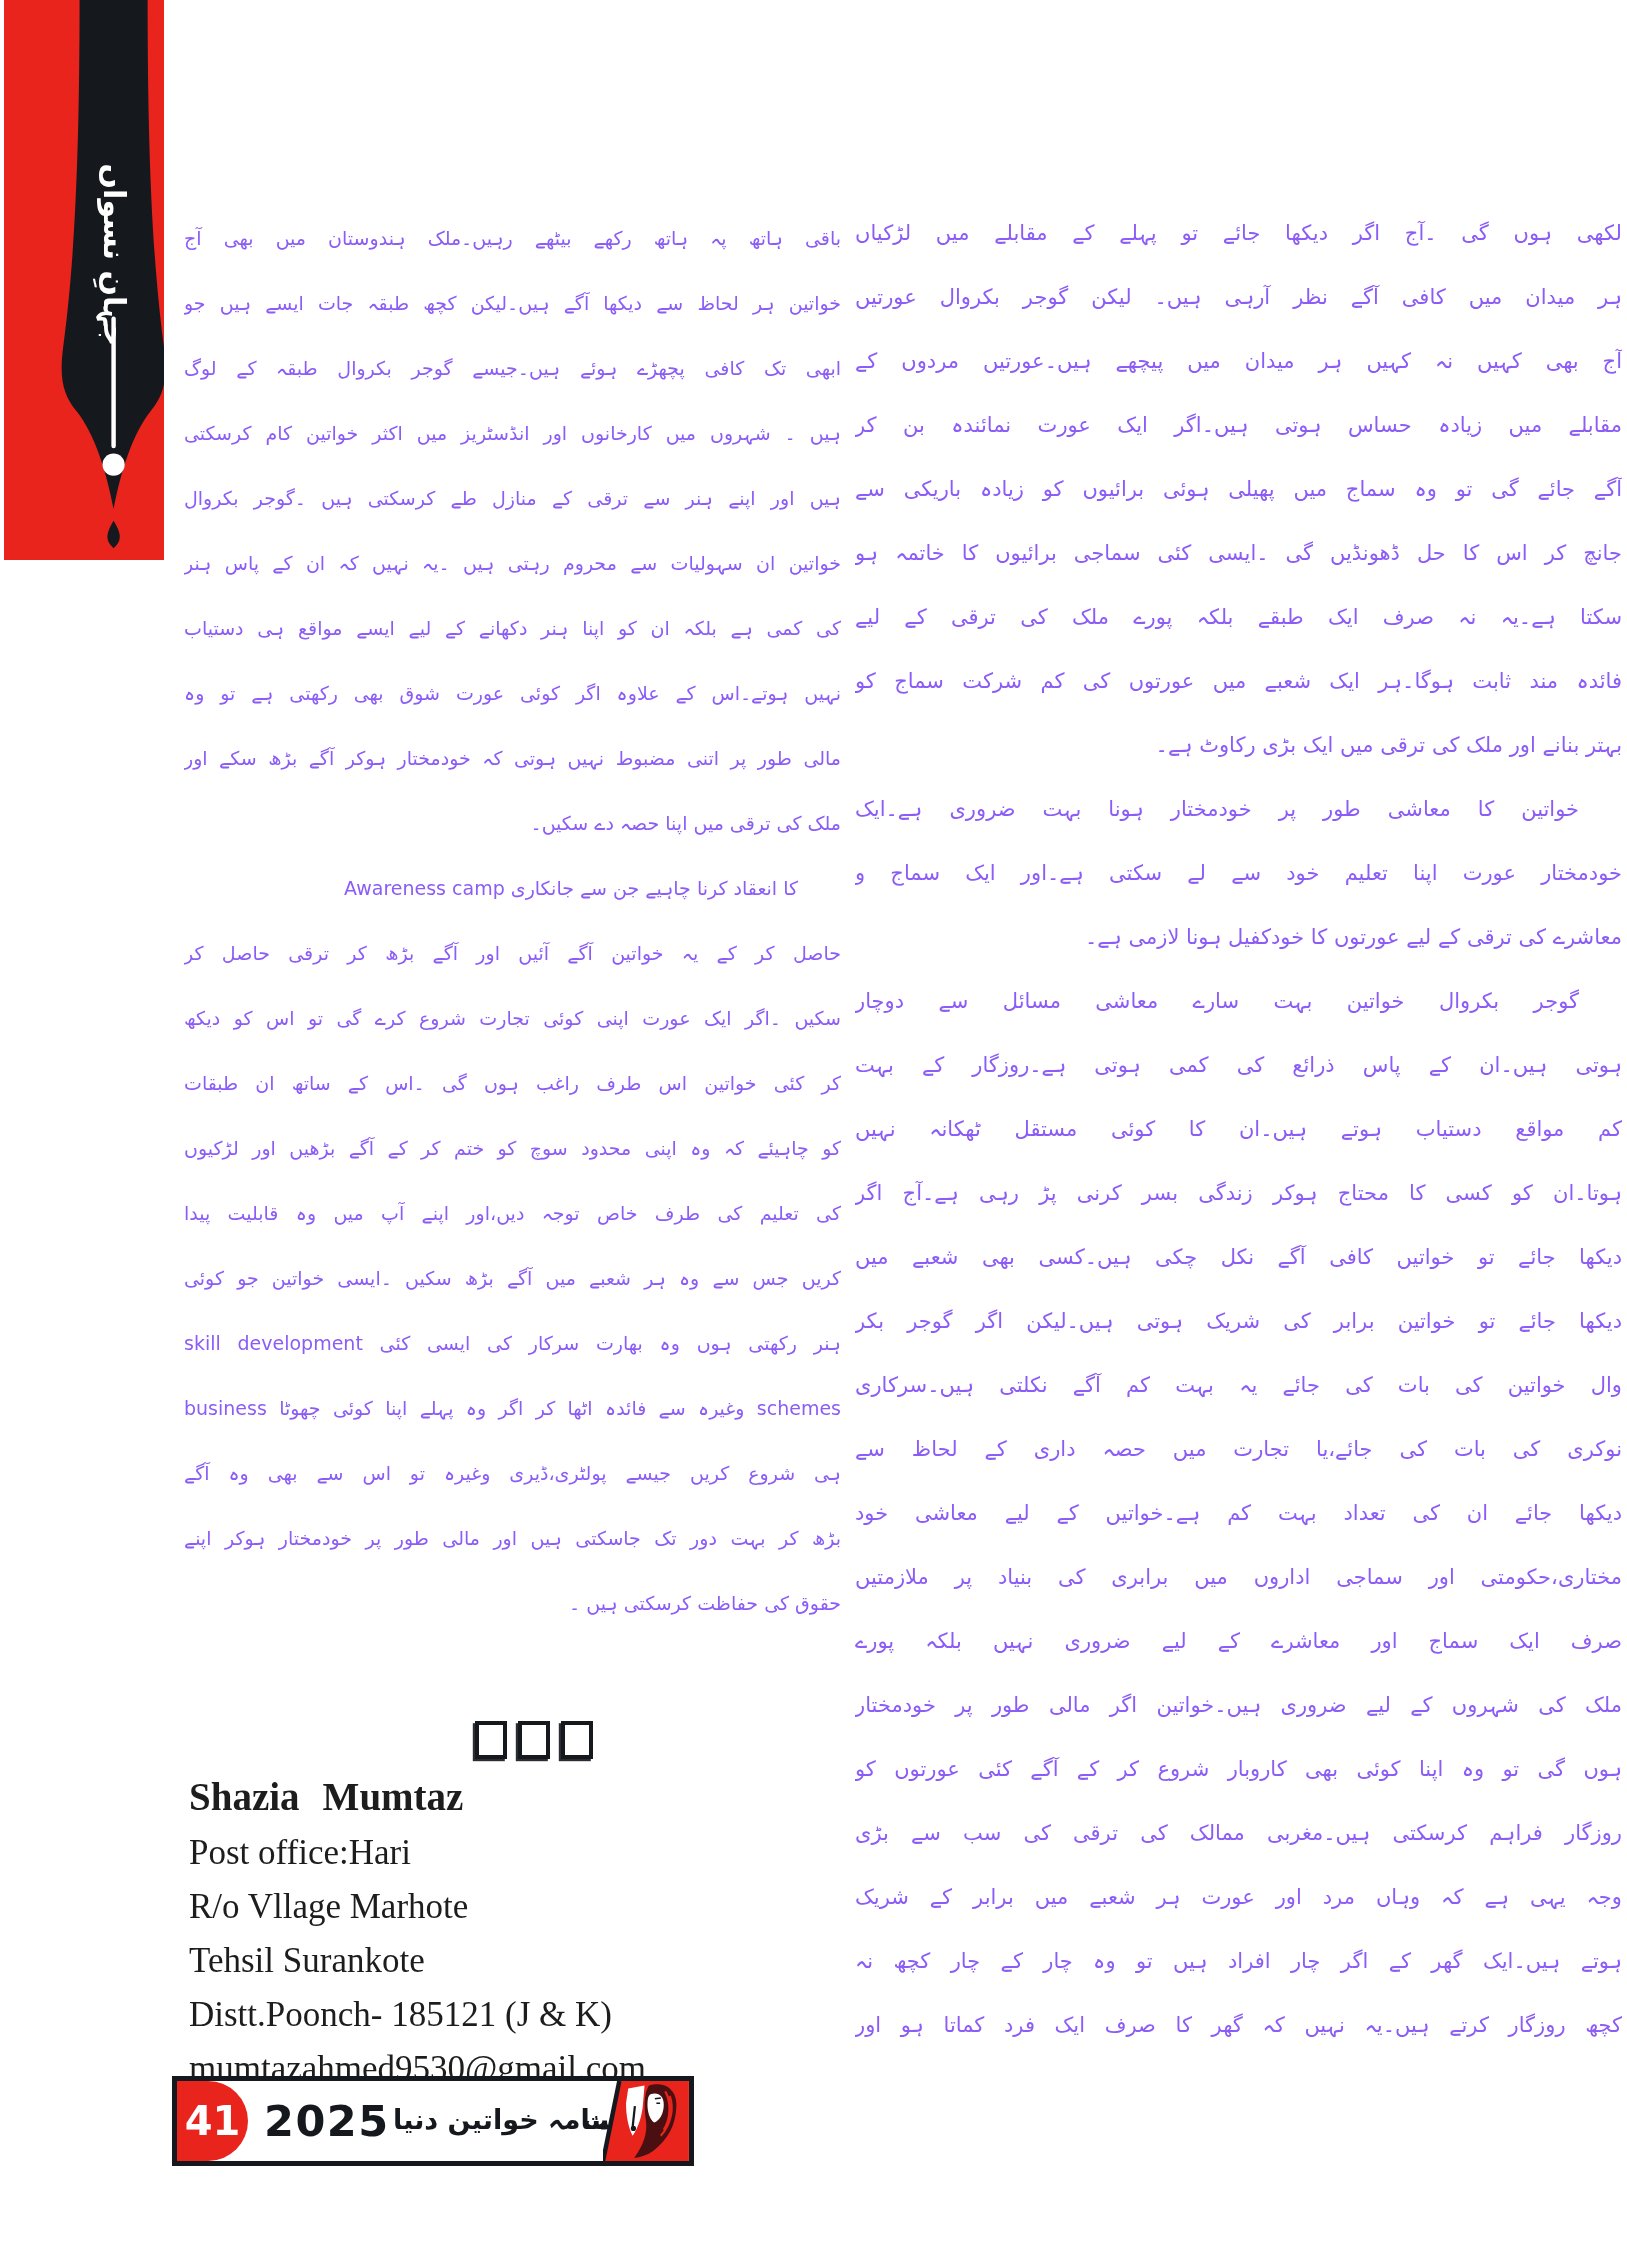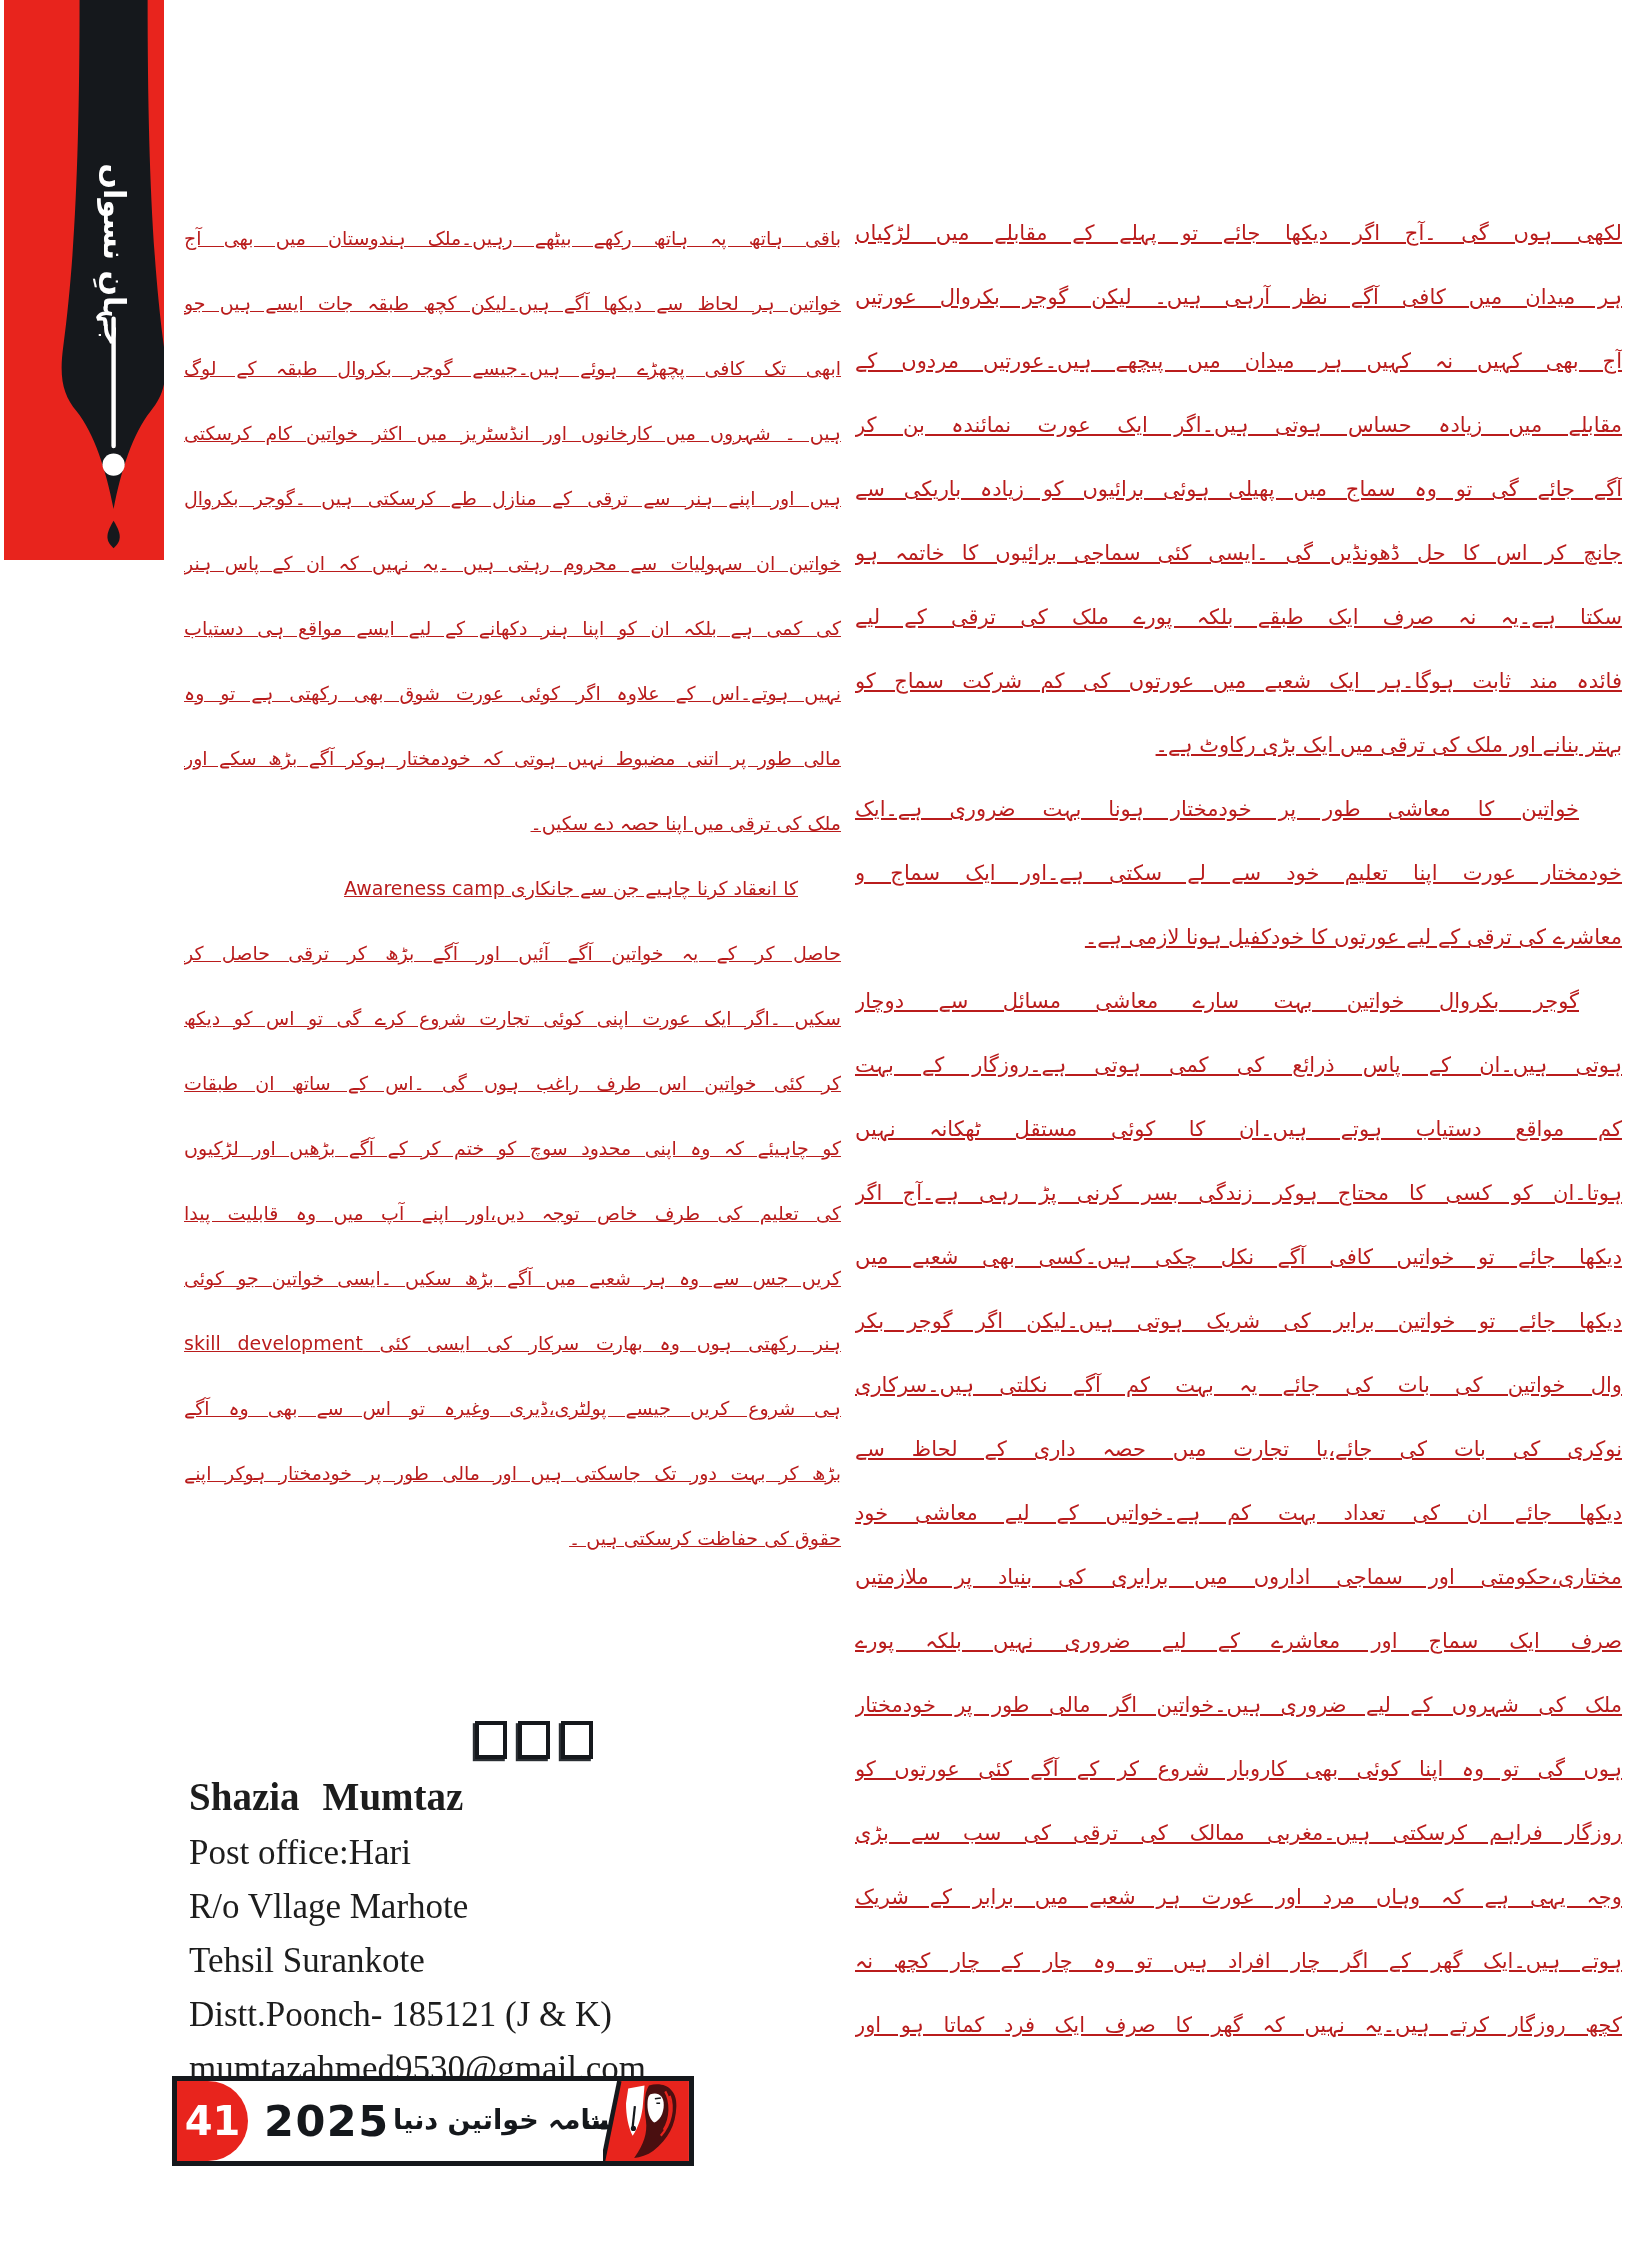--- a/index.html
+++ b/index.html
@@ -14,21 +14,21 @@
     background:#e8241d;
   }
   .pen-svg{position:absolute;left:0;top:0;}
   .pen-title{
     position:absolute;left:110px;top:255px;
     transform:translate(-50%,-50%) rotate(90deg);
     white-space:nowrap;color:#ffffff;font-size:30px;font-weight:bold;
     letter-spacing:1.5px;direction:rtl;
   }
   
-  .col{position:absolute;direction:rtl;color:#b91c1c;text-decoration:underline;}
+  .col{position:absolute;direction:rtl;color:#8b5cf6;}
   .col-left{left:184px;top:206px;width:657px;font-size:19px;}
   .col-right{left:855px;top:201px;width:767px;font-size:21px;}
   .col .line{
     text-align:justify;text-align-last:justify;
     white-space:nowrap;overflow:hidden;
   }
   .col-left .line{height:65px;line-height:65px;}
   .col-right .line{height:64px;line-height:64px;}
   .col .line.pe{text-align-last:right;}
   .col .line.ps{padding-right:43px;}
@@ -99,20 +99,21 @@
     <div class="line">مالی طور پر اتنی مضبوط نہیں ہوتی کہ خودمختار ہوکر آگے بڑھ سکے اور</div>
     <div class="line pe">ملک کی ترقی میں اپنا حصہ دے سکیں۔</div>
     <div class="line ps pe">کا انعقاد کرنا چاہیے جن سے جانکاری Awareness camp</div>
     <div class="line">حاصل کر کے یہ خواتین آگے آئیں اور آگے بڑھ کر ترقی حاصل کر</div>
     <div class="line">سکیں ۔اگر ایک عورت اپنی کوئی تجارت شروع کرے گی تو اس کو دیکھ</div>
     <div class="line">کر کئی خواتین اس طرف راغب ہوں گی ۔اس کے ساتھ ان طبقات</div>
     <div class="line">کو چاہیئے کہ وہ اپنی محدود سوچ کو ختم کر کے آگے بڑھیں اور لڑکیوں</div>
     <div class="line">کی تعلیم کی طرف خاص توجہ دیں،اور اپنے آپ میں وہ قابلیت پیدا</div>
     <div class="line">کریں جس سے وہ ہر شعبے میں آگے بڑھ سکیں ۔ایسی خواتین جو کوئی</div>
     <div class="line">ہنر رکھتی ہوں وہ بھارت سرکار کی ایسی کئی skill development</div>
+    <div class="line">schemes وغیرہ سے فائدہ اٹھا کر اگر وہ پہلے اپنا کوئی چھوٹا business</div>
     <div class="line">ہی شروع کریں جیسے پولٹری،ڈیری وغیرہ تو اس سے بھی وہ آگے</div>
     <div class="line">بڑھ کر بہت دور تک جاسکتی ہیں اور مالی طور پر خودمختار ہوکر اپنے</div>
     <div class="line pe">حقوق کی حفاظت کرسکتی ہیں ۔</div>
   </div>
 
 <div class="col col-right">
     <div class="line">لکھی ہوں گی ۔آج اگر دیکھا جائے تو پہلے کے مقابلے میں لڑکیاں</div>
     <div class="line">ہر میدان میں کافی آگے نظر آرہی ہیں۔ لیکن گوجر بکروال عورتیں</div>
     <div class="line">آج بھی کہیں نہ کہیں ہر میدان میں پیچھے ہیں۔عورتیں مردوں کے</div>
     <div class="line">مقابلے میں زیادہ حساس ہوتی ہیں۔اگر ایک عورت نمائندہ بن کر</div>

